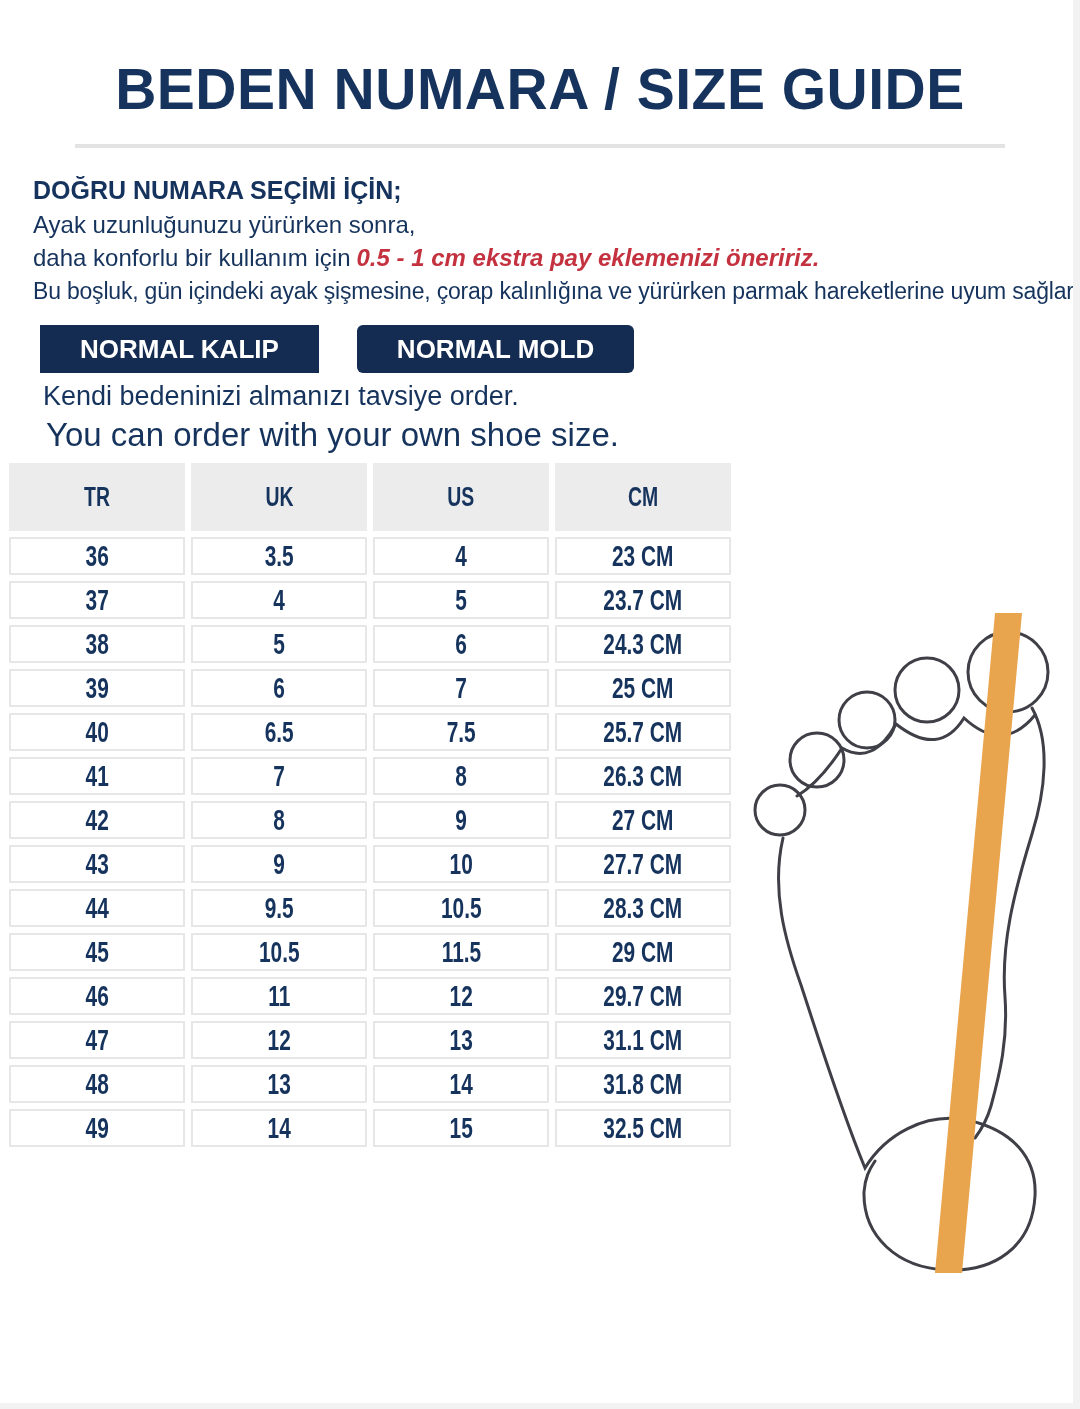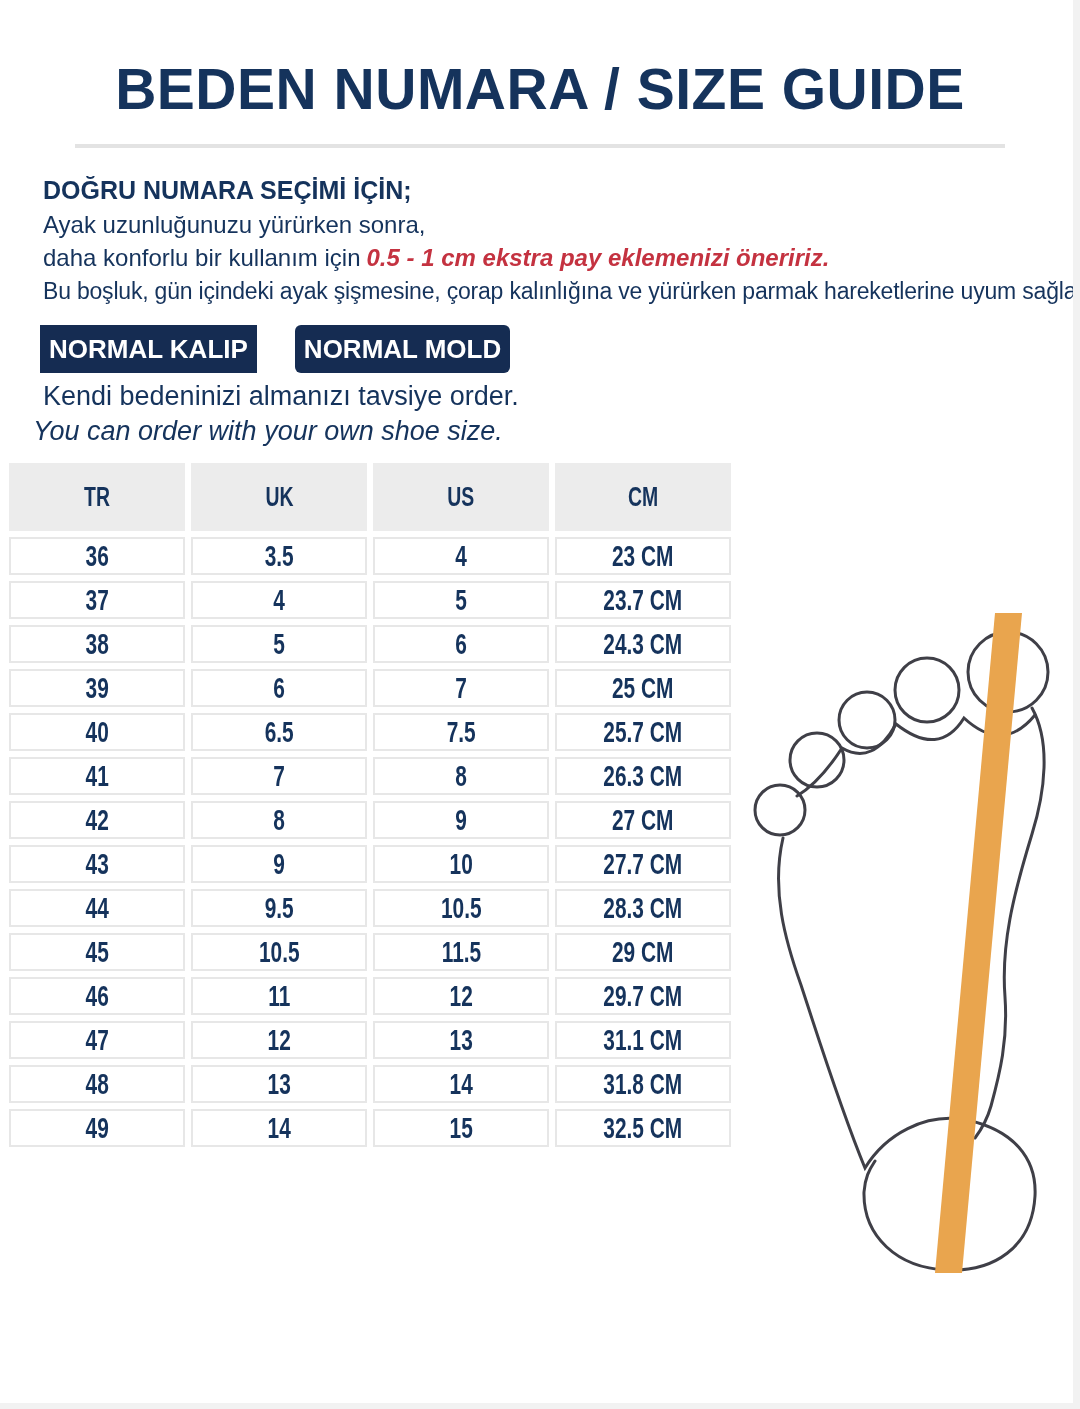--- a/index.html
+++ b/index.html
@@ -19,36 +19,36 @@
   .page-title{
     position:absolute; top:56px; left:0; width:100%;
     text-align:center; color:var(--navy);
     font-size:57px; font-weight:bold; letter-spacing:0.5px;
   }
   .divider{
     position:absolute; top:144px; left:75px; width:930px; height:4px;
     background:var(--divider);
   }
 
-  .intro{position:absolute; left:43px; top:174px; width:1010px; color:var(--navy);}
+  .intro{position:absolute; left:33px; top:174px; width:1010px; color:var(--navy);}
   .intro p{font-size:24px; line-height:33.5px; white-space:nowrap;}
   .intro .intro-heading{font-weight:bold; font-size:25px;}
   .intro .red{color:var(--red); font-weight:bold; font-style:italic; margin-left:6px;}
   .intro .line3{font-size:23px; letter-spacing:-0.2px;}
 
   .badges{position:absolute; left:40px; top:325px; display:flex; gap:38px;}
   .badge{
     display:inline-flex; align-items:center; justify-content:center;
     background:var(--badge-bg); color:var(--badge-text);
-    font-size:26px; font-weight:bold; height:48px; padding:0 9px; min-width:215px;
+    font-size:26px; font-weight:bold; height:48px; padding:0 40px; min-width:215px;
   }
   .badge.italic{border-radius:6px;}
 
   .advice-tr{position:absolute; left:43px; top:381px; color:var(--navy); font-size:27px;}
-  .advice-en{position:absolute; left:33px; top:416px; color:var(--navy); font-size:27px; font-style:italic;}
+  .advice-en{position:absolute; left:46px; top:416px; color:var(--navy); font-size:33px; }
 
   table.size-table{
     position:absolute; left:3px; top:457px; width:734px;
     border-collapse:separate; border-spacing:6px; table-layout:fixed;
   }
   table.size-table th{
     background:var(--header-bg); height:68px; vertical-align:middle;
     color:var(--navy); font-size:27px; font-weight:bold;
   }
   table.size-table td{

